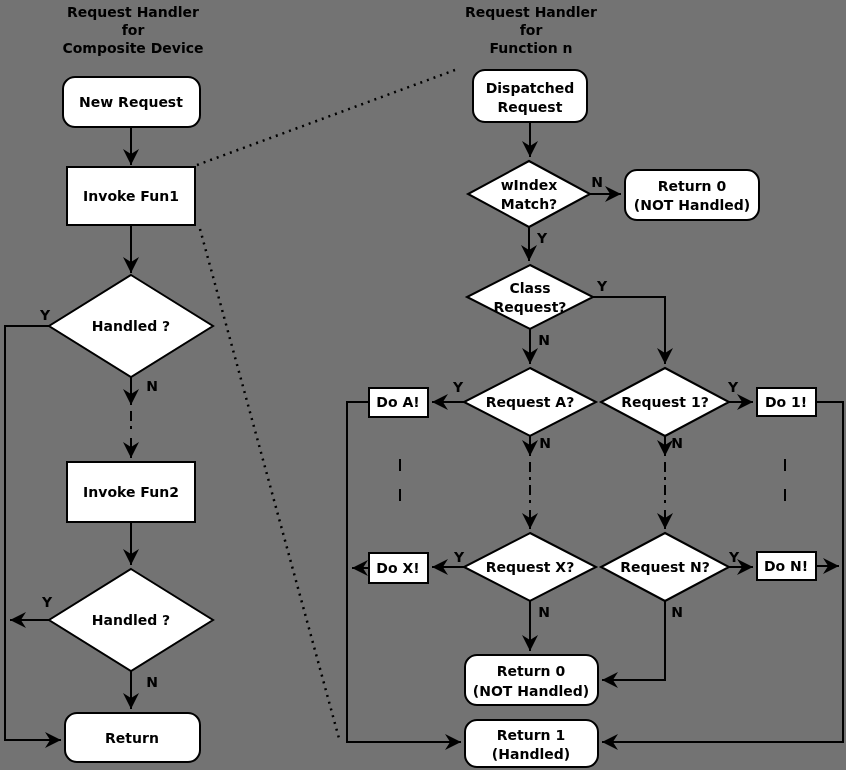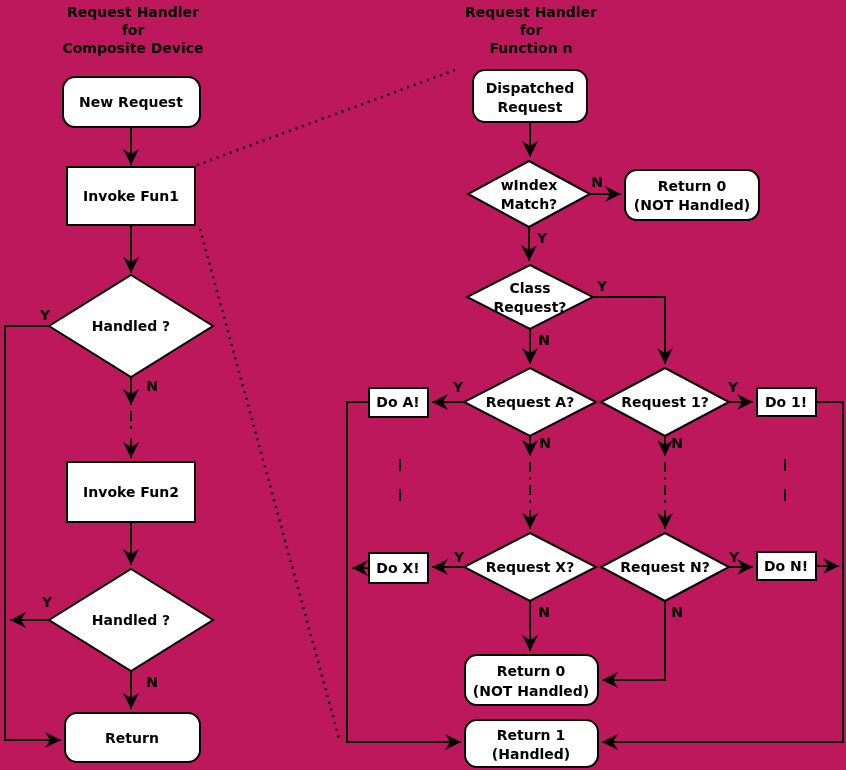--- a/index.html
+++ b/index.html
@@ -1,16 +1,16 @@
 <!DOCTYPE html>
 <html><head>
 <meta charset="utf-8">
 <style>
   html,body{margin:0;padding:0;background:#ffffff;}
-  .stage{position:relative;width:846px;height:770px;background:#be185d;overflow:hidden;}
+  .stage{position:relative;width:846px;height:770px;background:#737373;overflow:hidden;}
   svg{display:block;}
   .shape{fill:#ffffff;stroke:#000000;stroke-width:2px;}
   .line{fill:none;stroke:#000000;stroke-width:2px;}
   .dashline{fill:none;stroke:#000000;stroke-width:2px;stroke-dasharray:10 5 3 5;}
   .contdash{fill:none;stroke:#000000;stroke-width:2px;}
   .dotline{fill:none;stroke:#000000;stroke-width:2.5px;stroke-dasharray:2 5;}
   .txt{font-family:"DejaVu Sans",sans-serif;font-weight:bold;font-size:14px;fill:#000000;text-anchor:middle;}
   .lbl{font-family:"DejaVu Sans",sans-serif;font-weight:bold;font-size:14px;fill:#000000;text-anchor:middle;}
 </style>
 </head>

